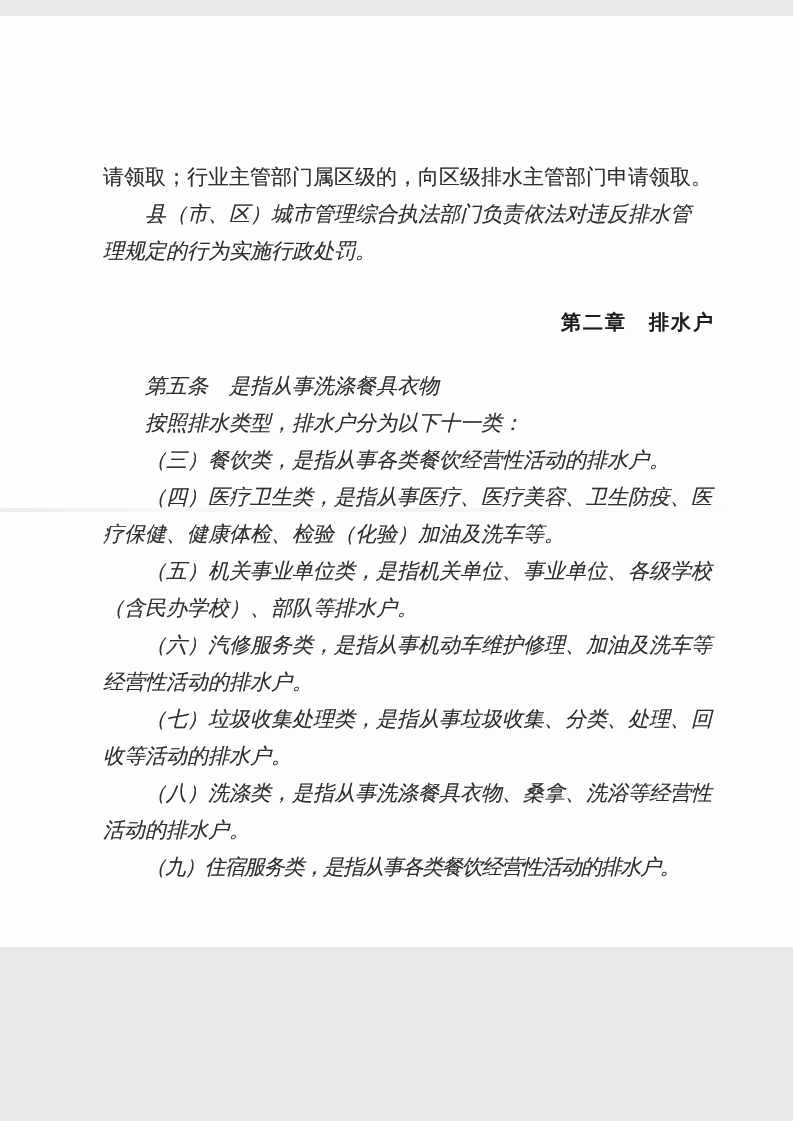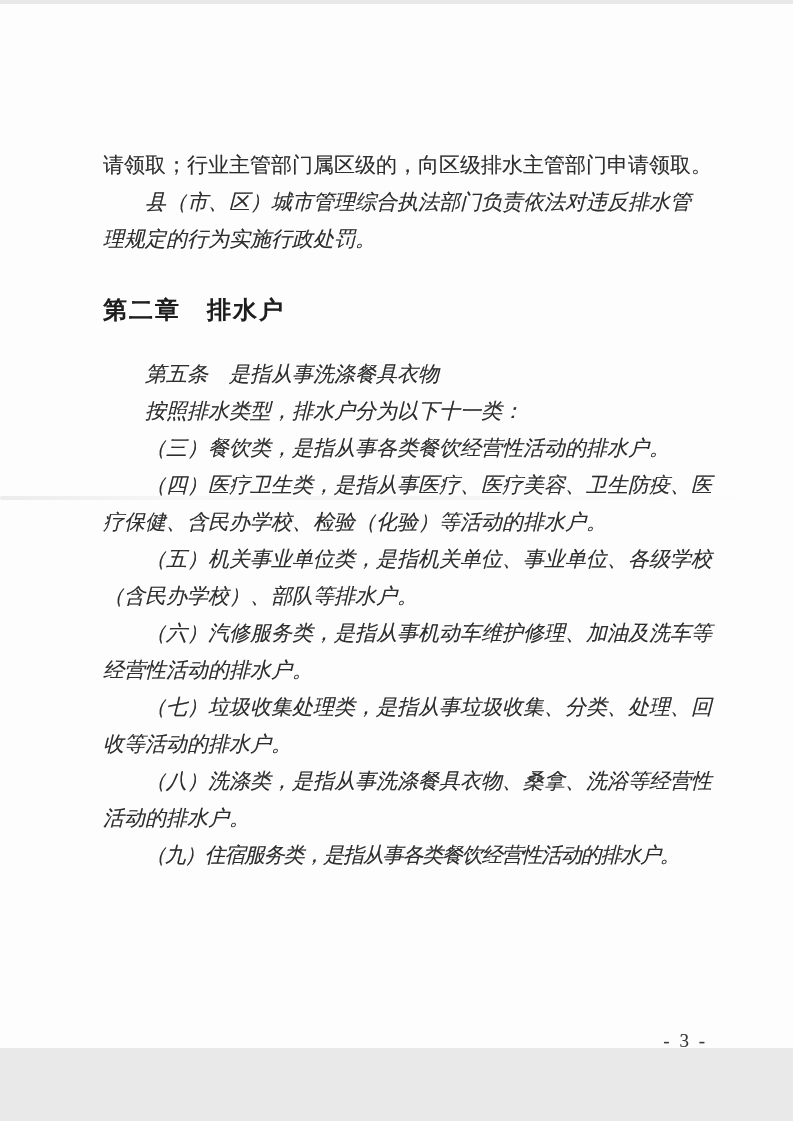--- a/index.html
+++ b/index.html
@@ -1,20 +1,20 @@
 <!DOCTYPE html>
 <html><head>
 <meta charset="utf-8">
 <style>
   html, body { margin: 0; padding: 0; background: #e9e9e9; }
   .page {
     position: relative;
     width: 793px;
-    height: 1044px;
-    margin: 4px auto;
+    height: 931px;
+    margin: 16px auto;
     background: #fdfdfd;
     overflow: hidden;
     font-family: "Liberation Serif", "DejaVu Serif", serif;
     color: #2e2e2e;
   }
   .content {
     position: absolute;
     left: 103px;
     top: 143px;
     width: 612px;
@@ -25,23 +25,23 @@
   p.para {
     margin: 0;
     white-space: pre-line; 
   }
   p.indent { text-indent: 2em; font-style: italic; }
   p.compact { letter-spacing: -1.2px; }
   h2.chapter {
     margin: 32px 0 26px 0;
     font-family: "Liberation Sans", "DejaVu Sans", sans-serif;
     font-weight: 700;
-    font-size: 24px;
+    font-size: 20px;
     line-height: 40px;
-    text-align: left;
+    text-align: right;
     letter-spacing: 2px;
     color: #1d1d1d;
   }
   .page-number {
     position: absolute;
     right: 88px;
     top: 1026px;
     font-size: 19px;
     word-spacing: 5px;
     color: #3a3a3a;
@@ -78,21 +78,21 @@
 
     <p class="para indent">第五条　是指从事洗涤餐具衣物</p>
 
     <p class="para indent">按照排水类型，排水户分为以下十一类：</p>
 
 
 
     <p class="para indent">（三）餐饮类，是指从事各类餐饮经营性活动的排水户。</p>
 
     <p class="para indent">（四）医疗卫生类，是指从事医疗、医疗美容、卫生防疫、医
-疗保健、含民办学校、检验（化验）等活动的排水户。</p>
+疗保健、健康体检、检验（化验）加油及洗车等。</p>
 
     <p class="para indent">（五）机关事业单位类，是指机关单位、事业单位、各级学校
 （含民办学校）、部队等排水户。</p>
 
     <p class="para indent">（六）汽修服务类，是指从事机动车维护修理、加油及洗车等
 经营性活动的排水户。</p>
 
     <p class="para indent">（七）垃圾收集处理类，是指从事垃圾收集、分类、处理、回
 收等活动的排水户。</p>
 

